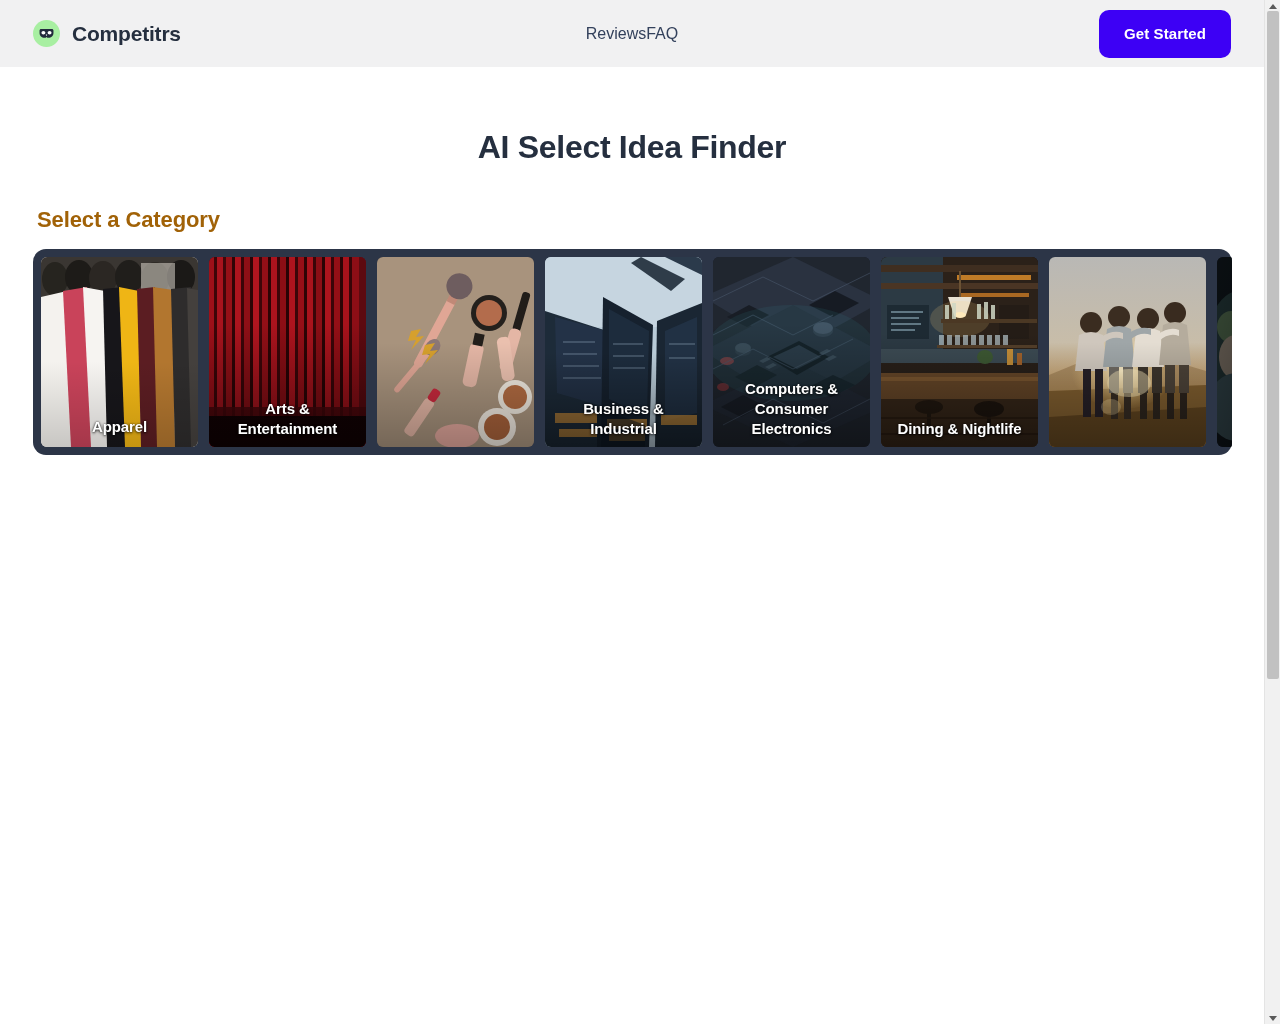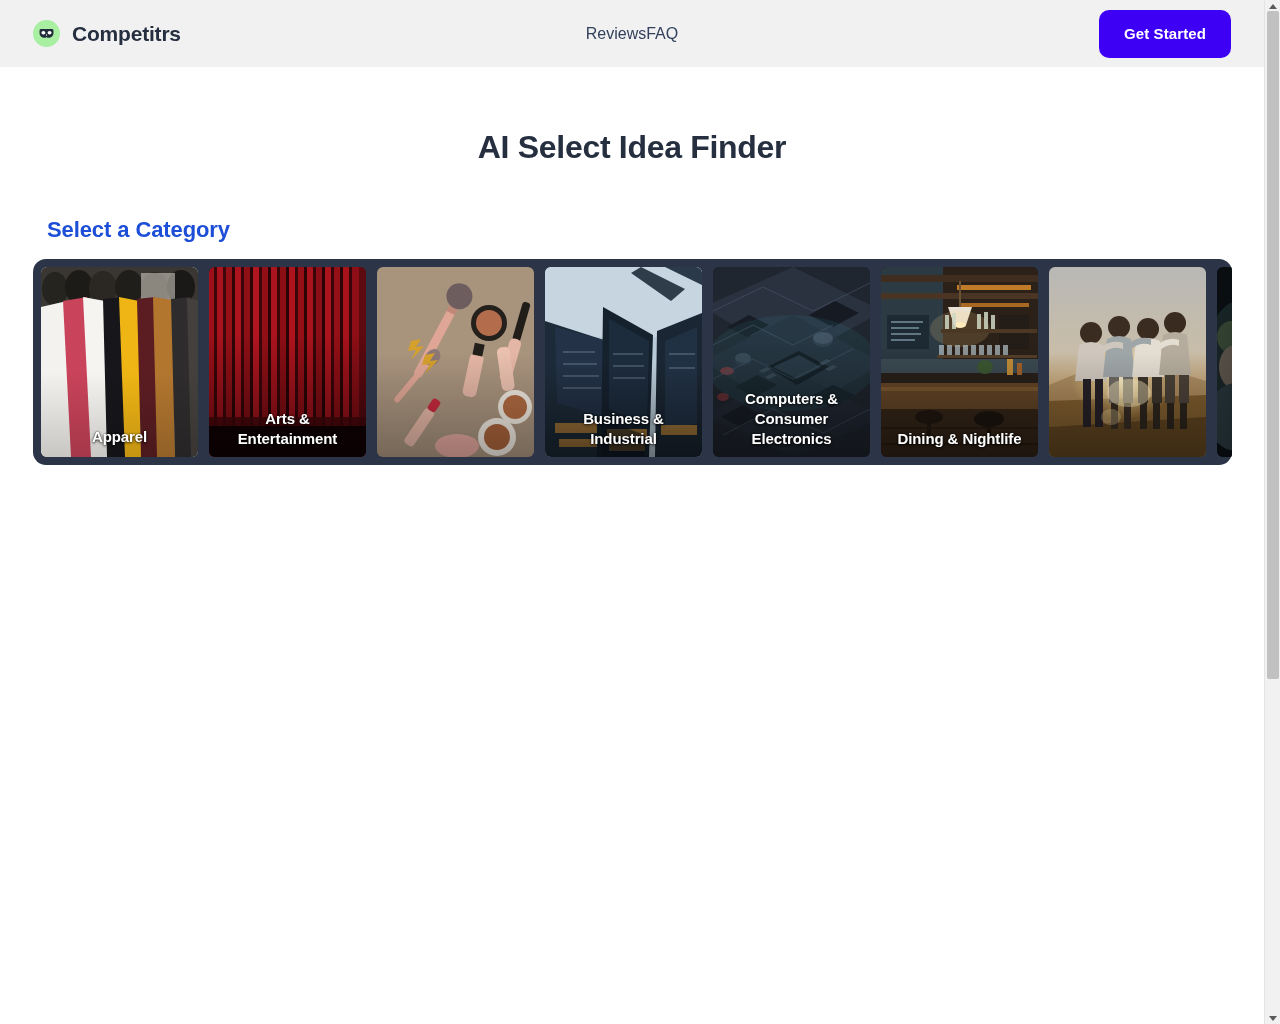--- a/index.html
+++ b/index.html
@@ -100,26 +100,26 @@
     margin: 0;
     padding-top: 62px;
     text-align: center;
     font-size: 32px;
     font-weight: bold;
     letter-spacing: -0.3px;
     color: #252f3f;
   }
 
   .section-heading {
-    margin: 14px;
+    margin: 4px;
     padding: 37px 0 0 33px;
     font-size: 22px;
     font-weight: bold;
     letter-spacing: -0.1px;
-    color: #1d4ed8;
+    color: #a16207;
   }
 
   
   .carousel-wrap {
     margin: 16px 0 0 33px;
     width: 1199px;
     height: 206px;
     background: #2c3547;
     border-radius: 13px;
     overflow: hidden;

